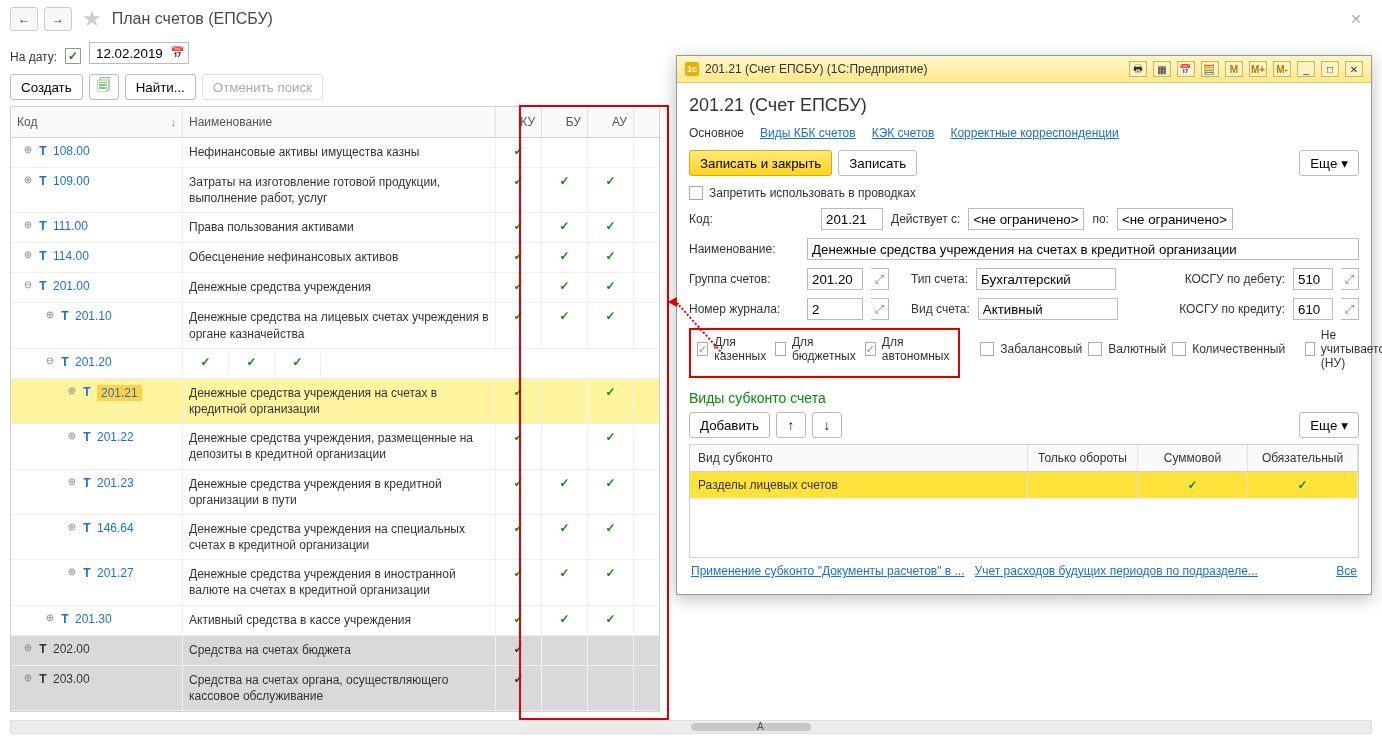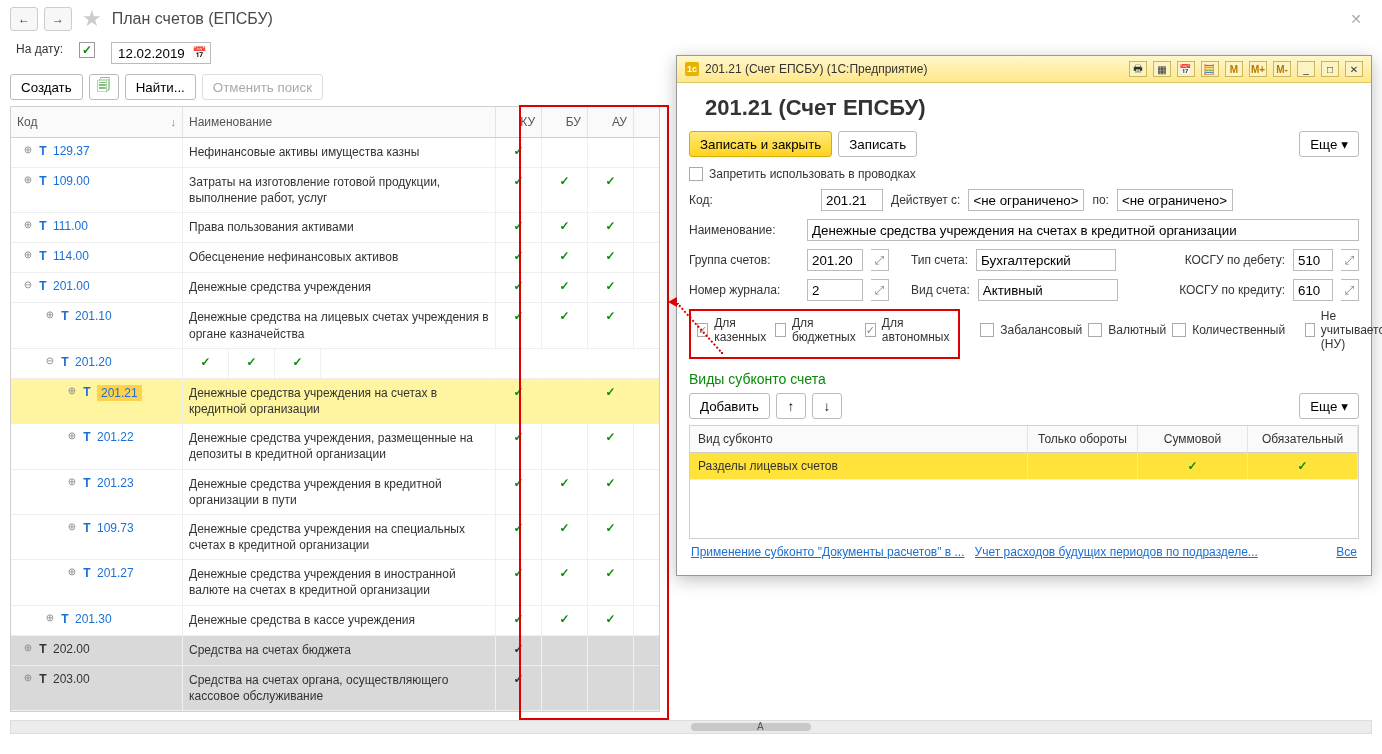--- a/index.html
+++ b/index.html
@@ -4,21 +4,21 @@
 <style>
   * { box-sizing: border-box; font-family: Arial, sans-serif; }
   body { margin: 0; background: #fff; font-size: 12px; color: #333; }
 
   .topbar { display: flex; align-items: center; gap: 6px; padding: 6px 10px; }
   .nav-btn { width: 28px; height: 24px; border: 1px solid #ccc; background: #f7f7f7; display:inline-flex; align-items:center; justify-content:center; cursor:pointer; border-radius:3px; }
   .star-icon { color: #ccc; font-size: 22px; margin: 0 4px; }
   .page-title { font-size: 16px; font-weight: 500; color: #4a4a4a; }
   .close-x { margin-left: auto; color: #aaa; font-size: 14px; cursor:pointer; padding:0 10px; }
 
-  .filter-row { display: flex; align-items: flex-start; gap: 16px; padding: 4px 16px; }
+  .filter-row { display: flex; align-items: flex-end; gap: 8px; padding: 4px 10px; }
   .chkbox { width:16px; height:16px; border:1px solid #999; display:inline-flex; align-items:center; justify-content:center; }
   .green-check { color: #0a8a0a; font-weight:bold; }
   .date-input { border:1px solid #bbb; height:22px; padding:2px 22px 2px 6px; width:100px; position:relative; background:#fff; }
   .date-wrap { position:relative; display:inline-block; }
   .date-icn { position:absolute; right:4px; top:4px; color:#888; }
 
   .toolbar { display:flex; gap:6px; padding:6px 10px; }
   .btn { border:1px solid #bbb; background:#fff; height:26px; padding:3px 10px; border-radius:3px; cursor:pointer; display:inline-flex; align-items:center; gap:4px; }
   .btn.icn-only { width:30px; padding:0; justify-content:center; }
   .btn.disabled { color:#aaa; border-color:#ddd; cursor:default; }
@@ -45,21 +45,21 @@
   .red-box { position:absolute; border:2.5px solid #d00; pointer-events:none; }
   .sel-code { background:#ffd24a; padding:1px 4px; }
 
   
   .modal { position:absolute; top:55px; left:676px; width:696px; border:1px solid #999; background:#fff; box-shadow:0 4px 16px rgba(0,0,0,.25); }
   .mtitle { background:linear-gradient(#fff7cc,#ffe78a); padding:5px 8px; display:flex; align-items:center; gap:6px; font-size:12px; border-bottom:1px solid #d8c96a; }
   .mtitle .ico1c { width:14px;height:14px;background:#e9b200;border-radius:2px;display:inline-block;color:#fff;font-size:9px;text-align:center;line-height:14px;font-weight:bold; }
   .mtitle .sp { flex:1; }
   .mtitle .mbtn { width:18px;height:16px;border:1px solid #c8b85a;display:inline-flex;align-items:center;justify-content:center;font-size:10px;background:#fbf3c4;cursor:pointer; }
   .mbody { padding:10px 12px; }
-  .mh1 { font-size:22px; font-weight:700; margin:2px 16px 10px; }
+  .mh1 { font-size:18px; font-weight:400; margin:2px 0 10px; }
   .tabs { display:flex; gap:16px; margin-bottom:10px; font-size:12px; }
   .tabs a { color:#1a6fd4; text-decoration:underline; cursor:pointer; }
   .tabs .active { color:#333; text-decoration:none; }
   .actions { display:flex; gap:6px; margin-bottom:10px; }
   .btn.primary { background:linear-gradient(#ffe978,#ffd320); border-color:#d4ae00; font-weight:500; }
   .btn.more { margin-left:auto; }
 
   .chk-line { display:flex; align-items:center; gap:6px; margin-bottom:8px; font-size:12px; }
   .cbox { width:14px; height:14px; border:1px solid #aaa; display:inline-flex; align-items:center; justify-content:center; font-size:11px; color:#888; }
   .cbox.on::after { content:"✓"; color:#888; }
@@ -136,21 +136,21 @@
       <div class="col-name">Наименование</div>
       <div class="col-ck">КУ</div>
       <div class="col-ck">БУ</div>
       <div class="col-ck">АУ</div>
     </div>
     <div id="grid-body">
         <div class="grow">
           <div class="col-code cdcell" style="padding-left:12px">
             <span class="exp">⊕</span>
             <span class="t-badge">Т</span>
-            <span class="code-val">129.37</span>
+            <span class="code-val">108.00</span>
           </div>
           <div class="col-name">Нефинансовые активы имущества казны</div>
           <div class="col-ck ck">✓</div>
           <div class="col-ck ck"></div>
           <div class="col-ck ck"></div>
         </div>
         <div class="grow">
           <div class="col-code cdcell" style="padding-left:12px">
             <span class="exp">⊕</span>
             <span class="t-badge">Т</span>
@@ -245,21 +245,21 @@
           </div>
           <div class="col-name">Денежные средства учреждения в кредитной организации в пути</div>
           <div class="col-ck ck">✓</div>
           <div class="col-ck ck">✓</div>
           <div class="col-ck ck">✓</div>
         </div>
         <div class="grow">
           <div class="col-code cdcell" style="padding-left:56px">
             <span class="exp">⊕</span>
             <span class="t-badge">Т</span>
-            <span class="code-val">109.73</span>
+            <span class="code-val">146.64</span>
           </div>
           <div class="col-name">Денежные средства учреждения на специальных счетах в кредитной организации</div>
           <div class="col-ck ck">✓</div>
           <div class="col-ck ck">✓</div>
           <div class="col-ck ck">✓</div>
         </div>
         <div class="grow">
           <div class="col-code cdcell" style="padding-left:56px">
             <span class="exp">⊕</span>
             <span class="t-badge">Т</span>
@@ -269,21 +269,21 @@
           <div class="col-ck ck">✓</div>
           <div class="col-ck ck">✓</div>
           <div class="col-ck ck">✓</div>
         </div>
         <div class="grow">
           <div class="col-code cdcell" style="padding-left:34px">
             <span class="exp">⊕</span>
             <span class="t-badge">Т</span>
             <span class="code-val">201.30</span>
           </div>
-          <div class="col-name">Денежные средства  в кассе учреждения</div>
+          <div class="col-name">Активный средства  в кассе учреждения</div>
           <div class="col-ck ck">✓</div>
           <div class="col-ck ck">✓</div>
           <div class="col-ck ck">✓</div>
         </div>
         <div class="grow gray">
           <div class="col-code cdcell" style="padding-left:12px">
             <span class="exp">⊕</span>
             <span class="t-badge">Т</span>
             <span class="code-val">202.00</span>
           </div>
@@ -327,20 +327,26 @@
     <span class="mbtn" style="color:#b87800;font-weight:bold">M+</span>
     <span class="mbtn" style="color:#b87800;font-weight:bold">M-</span>
     <span class="mbtn">_</span>
     <span class="mbtn">□</span>
     <span class="mbtn">✕</span>
   </div>
 
   <div class="mbody">
     <div class="mh1">201.21 (Счет ЕПСБУ)</div>
 
+    <div class="tabs">
+      <a class="active">Основное</a>
+      <a>Виды КБК счетов</a>
+      <a>КЭК счетов</a>
+      <a>Корректные корреспонденции</a>
+    </div>
 
     <div class="actions">
       <button class="btn primary">Записать и закрыть</button>
       <button class="btn">Записать</button>
       <button class="btn more">
           <span>Еще</span> 
           <span>▾</span>
         </button>
     </div>
 

